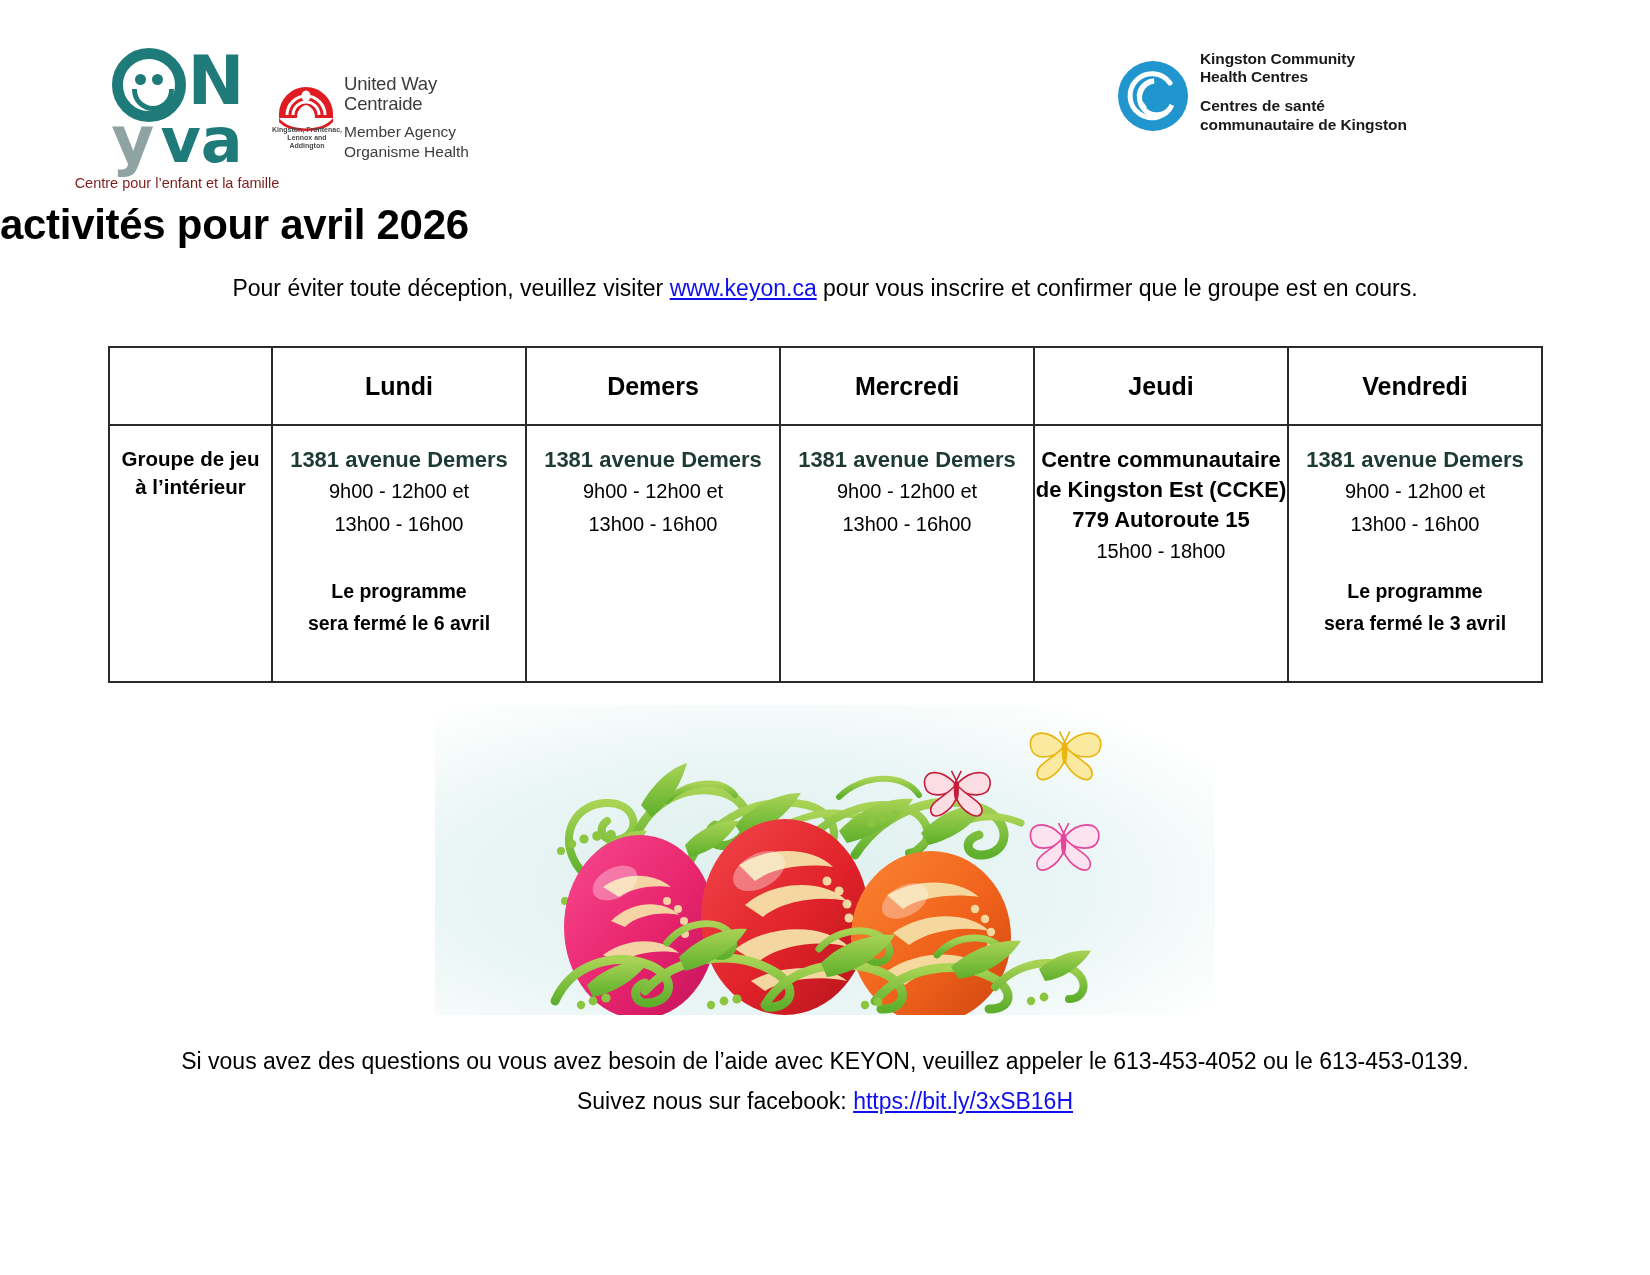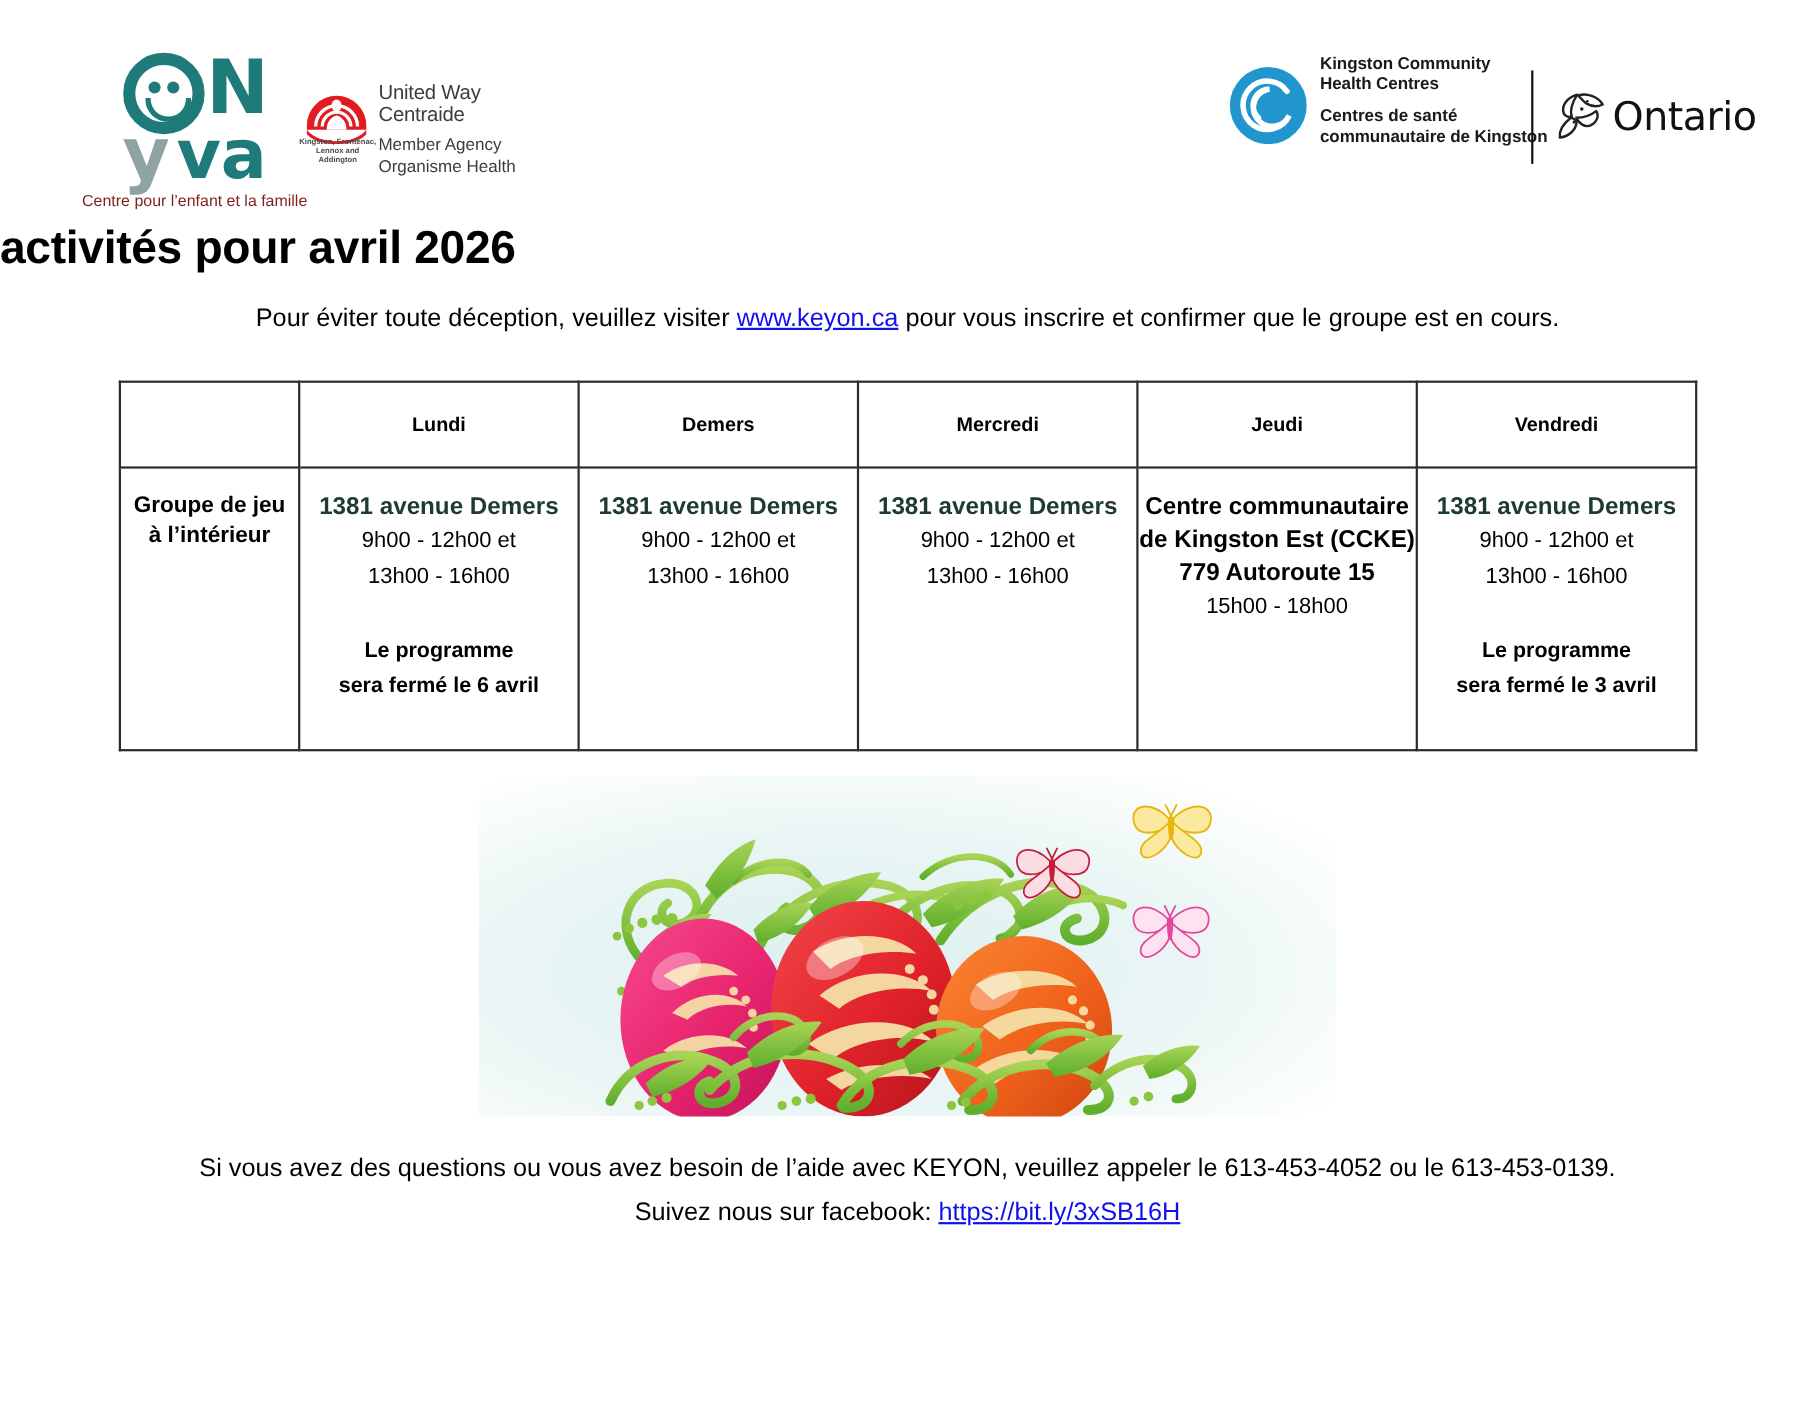--- a/index.html
+++ b/index.html
@@ -227,21 +227,21 @@
     table-layout: fixed;
   }
   table.sched td, table.sched th {
     border: 2px solid #2b2b2b;
     vertical-align: top;
     padding: 0;
   }
   table.sched thead th {
     height: 76px;
     vertical-align: middle;
-    font-size: 18px;
+    font-size: 25px;
     font-weight: bold;
     text-align: center;
   }
   .col-label { width: 163px; }
   .col-day { width: 254px; }
   table.sched tbody td {
     height: 236px;
     text-align: center;
     padding-top: 19px;
   }
@@ -348,37 +348,20 @@
       </svg>
     </div>
     <div class="kchc-text">
       <div class="kchc-l1">Kingston Community</div>
       <div class="kchc-l1">Health Centres</div>
       <div class="kchc-l2">Centres de santé</div>
       <div class="kchc-l1" style="margin-top:1px">communautaire de Kingston</div>
     </div>
   </div>
 
-  <div class="ontario-logo">
-    <div class="ont-divider"></div>
-    <div class="ont-trillium">
-      <svg viewBox="0 0 56 56" width="56" height="56" aria-hidden="true">
-        <g fill="none" stroke="#222" stroke-width="2.2" stroke-linejoin="round">
-          <path d="M26 8 C18 10 13 16 13 22 C13 27 17 29 21 28 C19 23 21 15 26 8 Z"></path>
-          <path d="M27 9 C34 6 45 10 49 17 C45 19 39 19 34 16 C31 14 29 11 27 9 Z"></path>
-          <path d="M20 29 C15 33 9 40 10 47 C16 47 23 42 25 35 C26 32 24 30 20 29 Z"></path>
-          <path d="M25 29 C31 29 38 27 43 23 C46 27 44 33 38 36 C33 38 28 35 25 29 Z"></path>
-        </g>
-        <circle cx="30" cy="21" r="1.6" fill="#222"></circle>
-        <circle cx="23" cy="33" r="1.4" fill="#222"></circle>
-        <circle cx="35" cy="14" r="1.2" fill="#222"></circle>
-      </svg>
-    </div>
-    <div class="ont-word">Ontario</div>
-  </div>
 </div>
 
 <div class="title">activités pour avril 2026</div>
 
 <div class="subtitle">
   <span>Pour éviter toute déception, veuillez visiter </span><a href="#">www.keyon.ca</a><span> pour vous inscrire et confirmer que le groupe est en cours.</span>
 </div>
 
 <div class="sched-wrap">
   <table class="sched">

